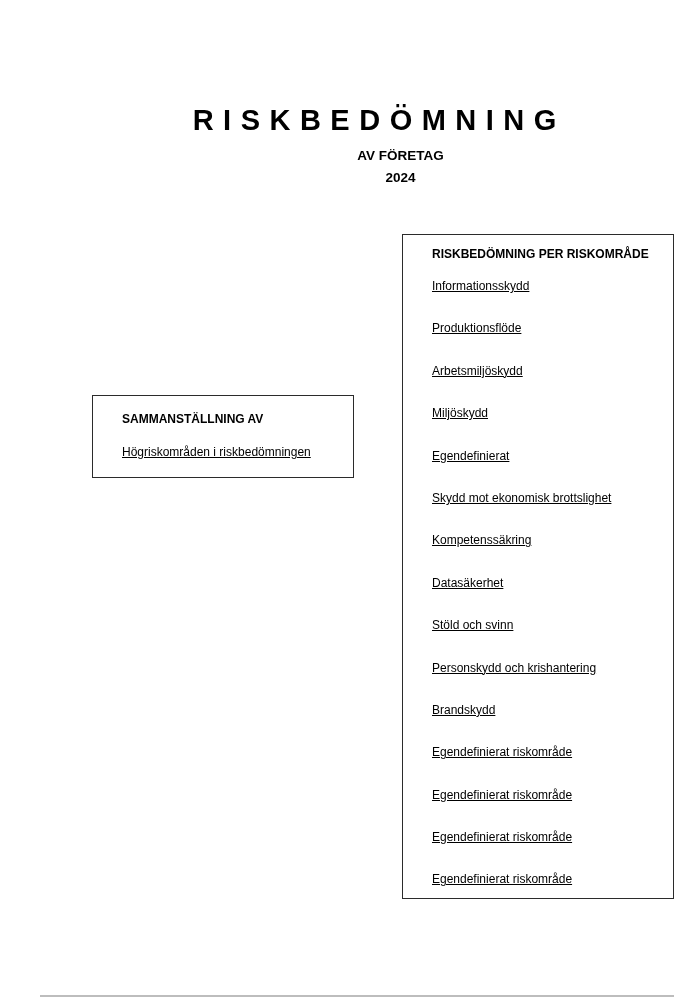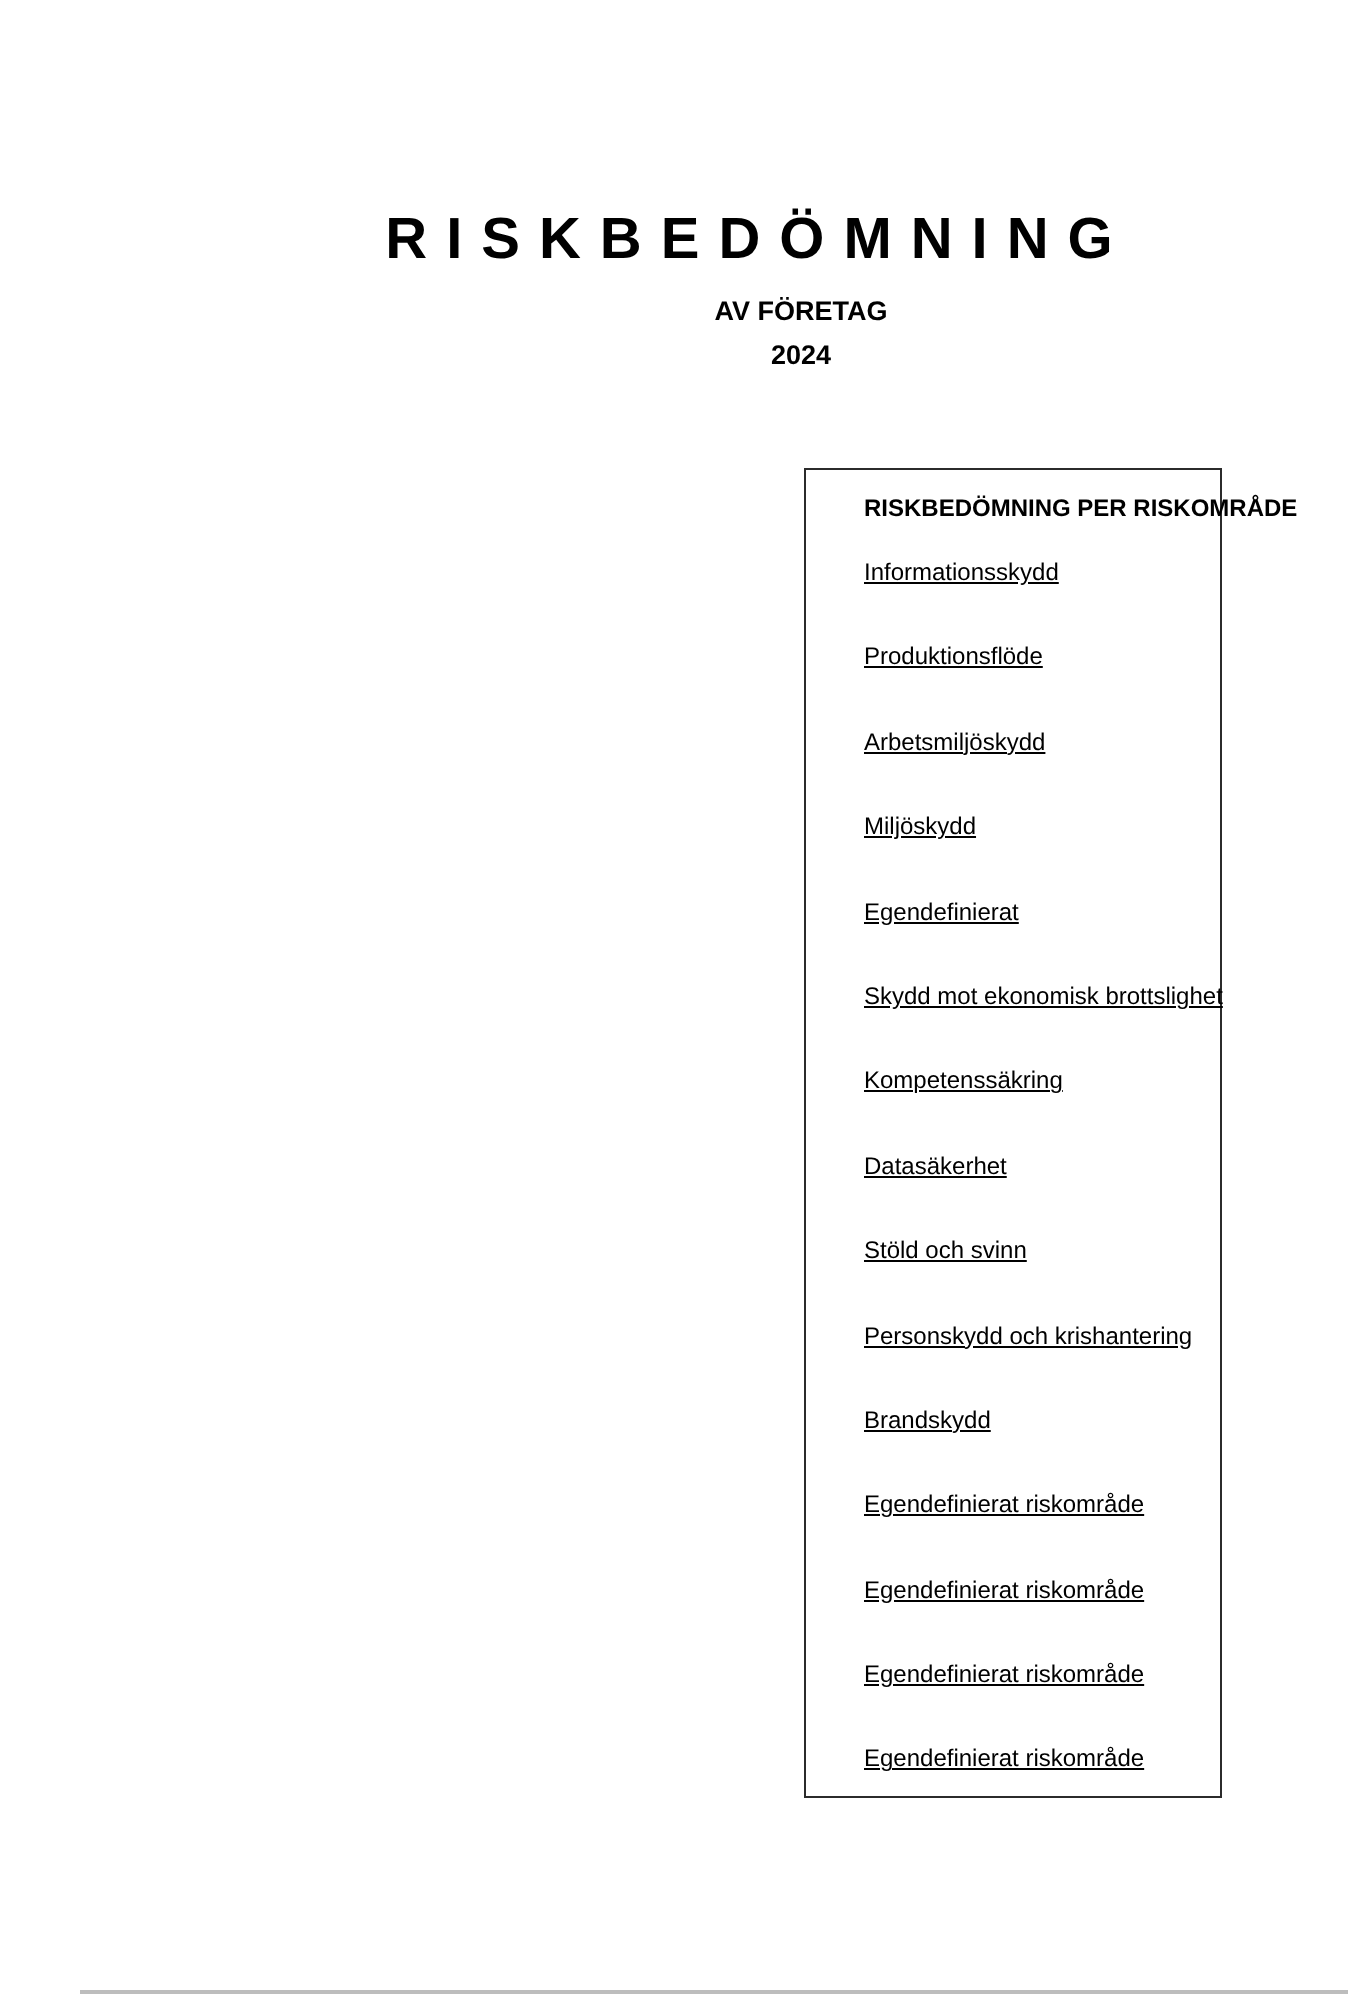--- a/index.html
+++ b/index.html
@@ -54,21 +54,21 @@
     padding-left: 26px;
   }
   .box {
     position: absolute;
     border: 1.5px solid var(--color-box_border, #2b2b2b);
     background: #ffffff;
     box-sizing: border-box;
   }
   .box-getting-started { left: 52px; top: 232px; width: 262px; height: 121px; }
   .box-summary         { left: 52px; top: 395px; width: 262px; height: 83px;  }
-  .box-risk-areas      { left: 362px; top: 234px; width: 209px; height: 665px; }
+  .box-risk-areas      { left: 362px; top: 234px; width: 272px; height: 665px; }
   .box-header {
     position: absolute;
     left: 29px;
     font-size: 12px;
     font-weight: bold;
     white-space: nowrap;
     color: var(--color-text, #000);
   }
   .hdr-top-12 { top: 12px; }
   .hdr-top-16 { top: 16px; }
@@ -97,20 +97,24 @@
   <div class="page">
 
     <h1 class="title">RISKBEDÖMNING</h1>
 
     <div class="subtitle">
       <div>AV FÖRETAG</div>
       <div>2024</div>
     </div>
 
 
+    <div class="box box-summary">
+      <div class="box-header hdr-top-16">SAMMANSTÄLLNING AV</div>
+      <a class="link abs-link" style="top:49px">Högriskområden i riskbedömningen</a>
+    </div>
 
     <div class="box box-risk-areas">
       <div class="box-header hdr-top-12">RISKBEDÖMNING PER RISKOMRÅDE</div>
       <div class="link-grid">
         <a class="link">Informationsskydd</a>
         <a class="link">Produktionsflöde</a>
         <a class="link">Arbetsmiljöskydd</a>
         <a class="link">Miljöskydd</a>
         <a class="link">Egendefinierat</a>
         <a class="link">Skydd mot ekonomisk brottslighet</a>

